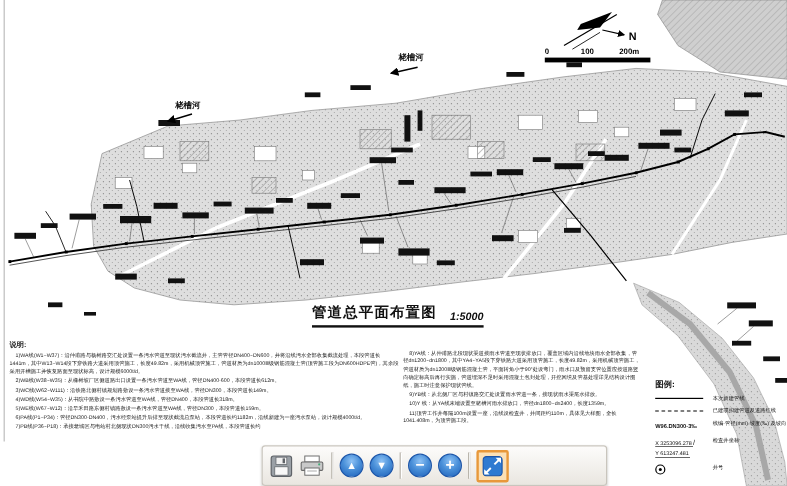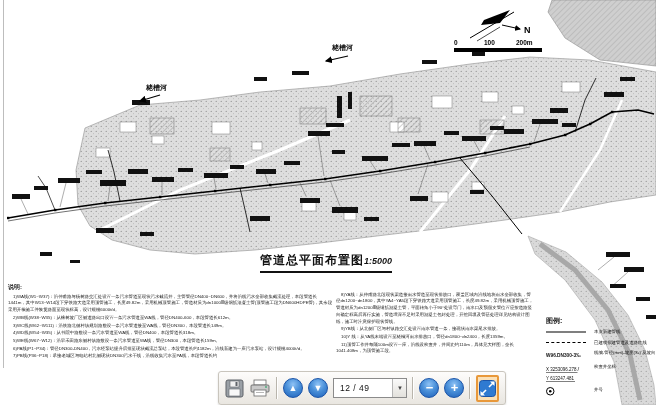--- a/index.html
+++ b/index.html
@@ -2,21 +2,21 @@
 <html><head>
 <meta charset="utf-8">
 <style>
   html,body{margin:0;padding:0;}
   body{width:656px;height:405px;position:relative;overflow:hidden;
        font-family:"Liberation Sans","DejaVu Sans",sans-serif;background:#ffffff;}
   #page{position:absolute;inset:0;background:#fff;}
   #map-svg{position:absolute;left:0;top:0;}
 
   
-  .dwg-title{position:absolute;left:260px;top:252px;display:flex;align-items:center;gap:0;
+  .dwg-title{position:absolute;left:260px;top:252px;display:flex;align-items:flex-end;gap:11px;
              border-bottom:2px solid #111;padding-bottom:2px;color:#111;}
   .dwg-title .t{font-size:12px;font-weight:bold;letter-spacing:1px;}
   .dwg-title .s{font-size:9px;font-weight:bold;font-style:italic;}
 
   
   .notes{position:absolute;color:#222;transform:scale(.5);transform-origin:0 0;}
   .notes .hdr{font-size:12px;font-weight:bold;margin:0 0 3px 0;}
   .notes p{margin:0 0 2px 0;font-size:8.8px;line-height:13.4px;text-indent:10px;}
   #notes-left{left:8px;top:283px;width:650px;}
   #notes-right{left:336px;top:291px;width:396px;}
@@ -325,26 +325,20 @@
         <line x1="7" y1="13.5" x2="15" y2="13.5" stroke="#9a9a9a" stroke-width="0.7"></line>
       </svg>
     </div>
     <div class="tb-sep"></div>
     <div class="tb-btn round">
       <span>▲</span>
     </div>
     <div class="tb-btn round">
       <span>▼</span>
     </div>
-    <div id="page-combo">
-      <div class="val">12 / 49</div>
-      <div class="dd">
-        <span>▼</span>
-      </div>
-    </div>
     <div class="tb-sep"></div>
     <div class="tb-btn round">
       <span class="pm">−</span>
     </div>
     <div class="tb-btn round">
       <span class="pm">+</span>
     </div>
     <div class="tb-sep"></div>
     <div id="fit-btn">
       <svg width="17" height="17" viewBox="0 0 17 17">

